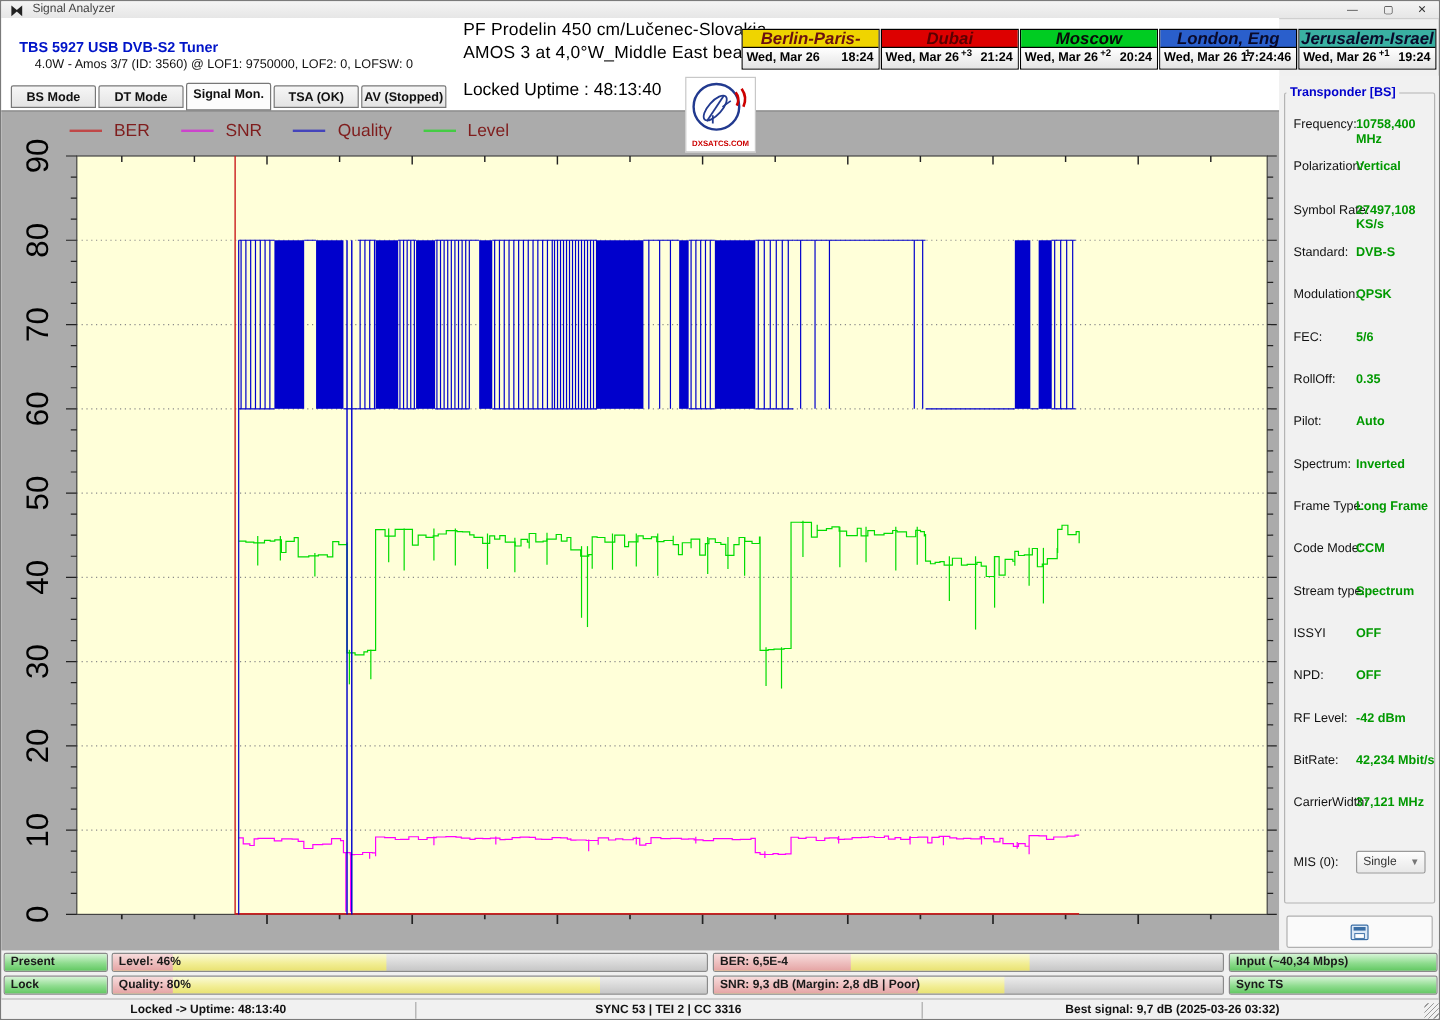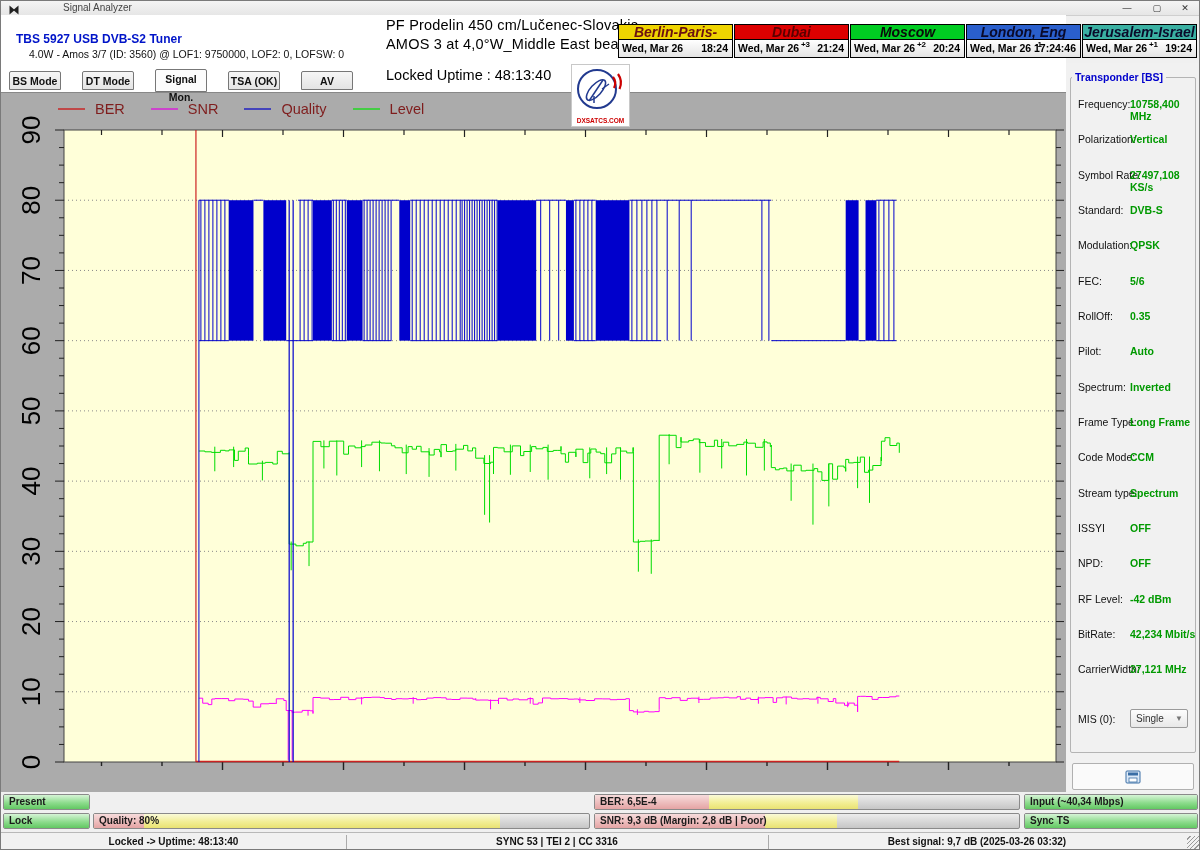--- a/index.html
+++ b/index.html
@@ -1,29 +1,29 @@
 <!DOCTYPE html>
 <html><head>
 <meta charset="utf-8">
 <style>
   html,body{margin:0;padding:0;background:#d4d0c8;font-family:"Liberation Sans",sans-serif;}
   #win{position:relative;width:1200px;height:850px;background:#F0F0F0;border:1px solid #7a7a7a;overflow:hidden;box-sizing:border-box;}
   
   .titlebar{position:absolute;left:0;top:0;width:1200px;height:14px;background:linear-gradient(#f4f4f4,#e6e6e6);border-bottom:1px solid #cfcfcf;}
   .titlebar .ticon{position:absolute;left:7px;top:1px;width:12px;height:12px;}
-  .titlebar .ttext{position:absolute;left:26px;top:1px;font-size:10px;color:#444;margin-left:36px;}
+  .titlebar .ttext{position:absolute;left:26px;top:1px;font-size:10px;color:#444;}
   .winbtn{position:absolute;top:0;width:28px;height:14px;text-align:center;font-size:9px;line-height:14px;color:#333;}
   
   .header{position:absolute;left:0;top:14px;width:1065px;height:77px;background:#ffffff;}
   .tuner-name{position:absolute;left:15px;top:17px;font-size:12px;font-weight:bold;color:#0014C8;}
   .tuner-info{position:absolute;left:28px;top:33px;font-size:10.5px;color:#111;}
   .site{position:absolute;left:385px;top:1px;font-size:14.5px;color:#000;line-height:19px;font-weight:400;letter-spacing:.2px;}
   .uptime{position:absolute;left:385px;top:52px;font-size:14.5px;color:#000;}
   
-  .tab{position:absolute;top:70px;width:52px;height:19px;background:linear-gradient(#f6f6f6,#e4e4e4);border:1px solid #777;border-radius:2px 2px 0 0;font-size:10.5px;font-weight:bold;color:#111;text-align:center;line-height:18px;box-sizing:border-box;cursor:default;}
+  .tab{position:absolute;top:70px;width:71px;height:19px;background:linear-gradient(#f6f6f6,#e4e4e4);border:1px solid #777;border-radius:2px 2px 0 0;font-size:10.5px;font-weight:bold;color:#111;text-align:center;line-height:18px;box-sizing:border-box;cursor:default;}
   .tab.active{background:#fcfcfc;top:68px;height:23px;z-index:3;}
   
   .clock{position:absolute;top:23px;width:115px;height:34px;border:1px solid #000;box-sizing:border-box;background:#fff;}
   .clock .cname{display:block;height:15px;line-height:15px;text-align:center;font-size:14px;font-weight:bold;font-style:italic;border-bottom:1px solid #000;box-sizing:border-box;}
   .clock .crow{position:relative;display:block;height:17px;background:linear-gradient(#ffffff,#e4e4e4);}
   .clock .cdate{position:absolute;left:3px;top:2px;font-size:10.5px;font-weight:bold;color:#000;}
   .clock .coff{position:absolute;right:38px;top:0px;font-size:8px;font-weight:bold;color:#000;}
   .clock .ctime{position:absolute;right:4px;top:2px;font-size:10.5px;font-weight:bold;color:#000;}
   
   .chart-panel{position:absolute;left:0;top:91px;width:1065px;height:699px;background:#ABABAB;border-top:1px solid #888;}
@@ -505,20 +505,25 @@
         <rect x="3" y="2.5" width="10" height="3" fill="#3a6ea5"></rect>
         <rect x="4" y="8" width="8" height="4" fill="#fff" stroke="#3a6ea5" stroke-width="0.8"></rect>
       </svg>
     </div>
   </div>
 
   <div class="sbar" style="left:2px;top:793px;width:87px;">
     <div class="fill green" style="width:100%"></div>
     <span class="sbar-label">Present</span>
   </div>
+  <div class="sbar" style="left:92px;top:793px;width:497px;">
+    <div class="fill yellow" style="width: 46%;"></div>
+    <div class="fill pink" style="width: 10%;"></div>
+    <span class="sbar-label">Level: 46%</span>
+  </div>
   <div class="sbar" style="left:593px;top:793px;width:426px;">
     <div class="fill yellow" style="width: 62%;"></div>
     <div class="fill pink" style="width: 27%;"></div>
     <span class="sbar-label">BER: 6,5E-4</span>
   </div>
   <div class="sbar" style="left:1023px;top:793px;width:174px;">
     <div class="fill green" style="width:100%"></div>
     <span class="sbar-label">Input (~40,34 Mbps)</span>
   </div>
   <div class="sbar" style="left:2px;top:812px;width:87px;">

